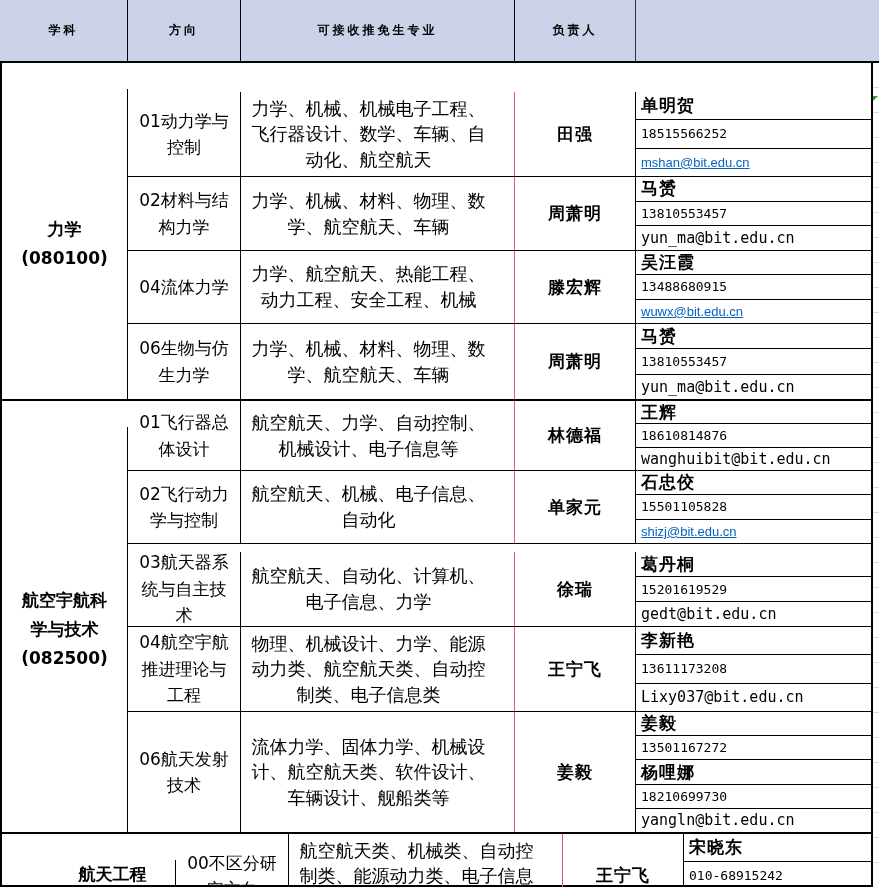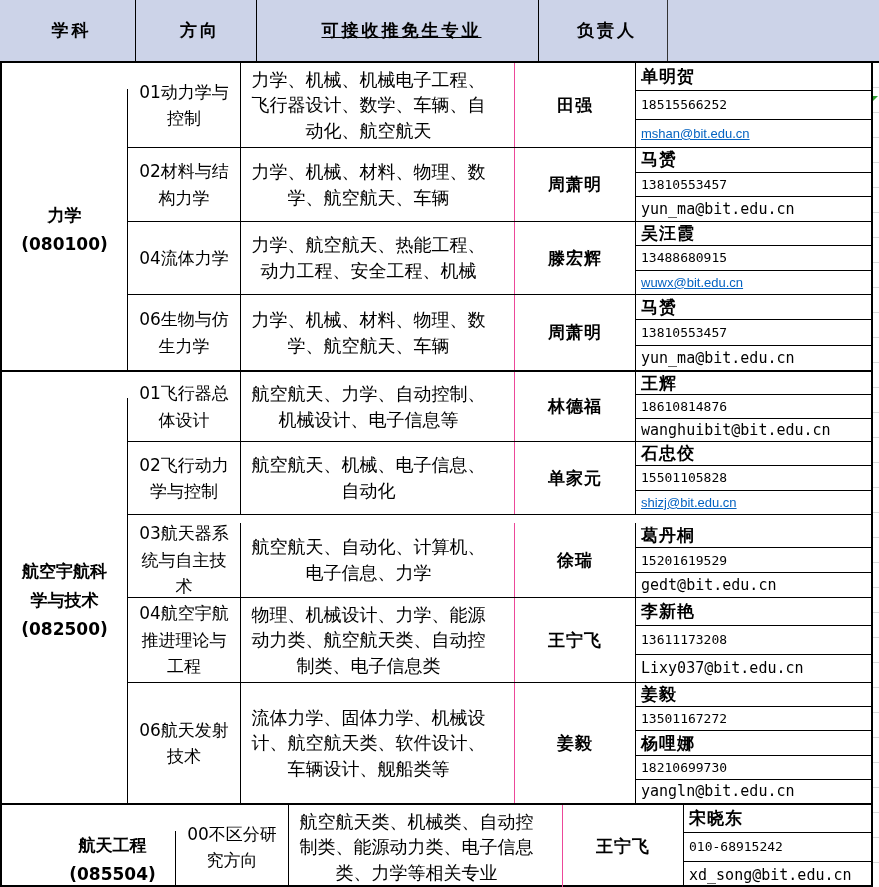--- a/index.html
+++ b/index.html
@@ -2,23 +2,23 @@
 <html style="--header-bg: #ccd3e8; --link-color: #0563c1; --flag-color: #2e9e2e;"><head>
 <meta charset="utf-8">
 <style>
   html,body{margin:0;padding:0;background:#ffffff;}
   .wrap{position:relative;width:879px;height:887px;background:#fff;overflow:hidden;
         font-family:"DejaVu Sans",sans-serif;color:#000;}
   
   .header{display:flex;height:63px;background:var(--header-bg,#ccd3e8);
           border-bottom:2px solid #000;box-sizing:border-box;}
   .hcell{display:flex;align-items:center;justify-content:center;box-sizing:border-box;
-         border-right:1px solid #000;font-weight:bold;font-size:17px;letter-spacing:3px;margin-left:8px;}
+         border-right:1px solid #000;font-weight:bold;font-size:12px;letter-spacing:3px;}
   .hcell:last-child{border-right:1px solid #333;}
-  .h1{width:128px;}.h2{width:113px;}.h3{width:274px;text-decoration:underline;}.h4{width:121px;}.h5{flex:1;}
+  .h1{width:128px;}.h2{width:113px;}.h3{width:274px;}.h4{width:121px;}.h5{flex:1;}
   
   .tbody{position:absolute;left:0;top:63px;width:873px;height:824px;box-sizing:border-box;
          display:flex;flex-direction:column;
          border-left:2px solid #000;border-right:2px solid #000;border-bottom:2px solid #000;}
   .group{display:flex;box-sizing:border-box;}
   .group.thick{border-bottom:2px solid #000;}
   .group:last-child{flex:1;padding-left:48px;}
   .subj{width:126px;box-sizing:border-box;border-right:1px solid #000;
         display:flex;flex-direction:column;justify-content:center;align-items:center;
         font-weight:bold;font-size:17px;line-height:1.7;text-align:center;padding:0 13px;margin-top:26px;}
@@ -59,21 +59,21 @@
     <div class="hcell h3">可接收推免生专业</div>
     <div class="hcell h4">负责人</div>
   </div>
   <div class="tbody" id="tbody">
       <div class="group thick">
         <div class="subj">
           <div>力学</div>
           <div>(080100)</div>
         </div>
         <div class="rows">
-          <div class="row" style="height: 85px;">
+          <div class="row" style="height: 85px; margin-top: 29px;">
             <div class="dir">01动力学与控制</div>
             <div class="majors">力学、机械、机械电子工程、飞行器设计、数学、车辆、自动化、航空航天</div>
             <div class="lead">田强</div>
             <div class="contact">
               <div class="cline cname">单明贺</div>
               <div class="cline cphone">18515566252</div>
               <div class="cline">
                 <a class="elink">mshan@bit.edu.cn</a>
               </div>
             </div>

